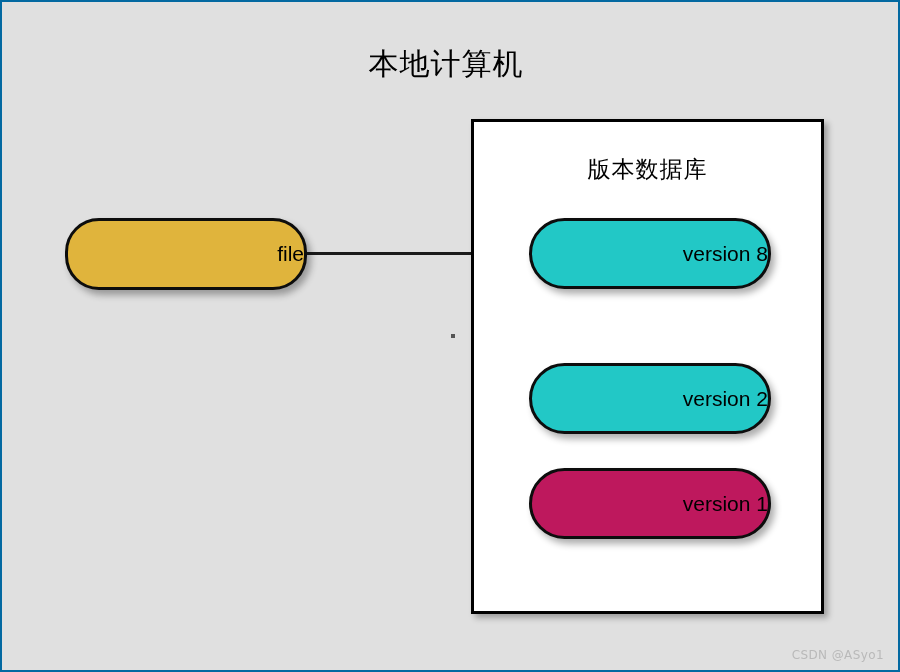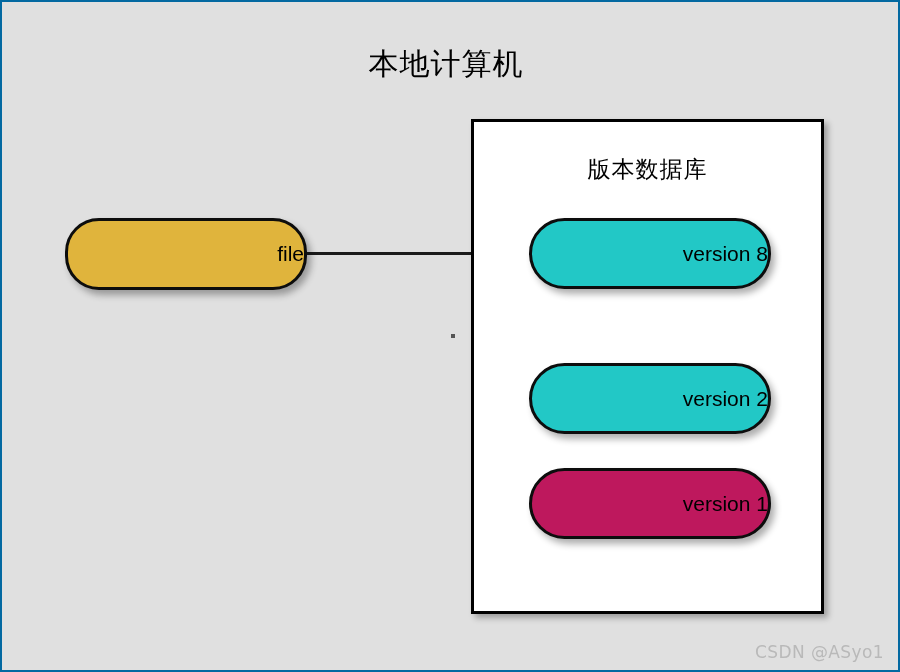--- a/index.html
+++ b/index.html
@@ -134,21 +134,21 @@
     width: 4px;
     height: 4px;
     background: #555555;
   }
 
   
   .watermark {
     position: absolute;
     right: 14px;
     bottom: 8px;
-    font-size: 17px;
+    font-size: 12px;
     color: #b9b9b9;
     letter-spacing: 0.4px;
     font-family: "DejaVu Sans", "Liberation Sans", sans-serif;
   }
 </style>
 </head>
 <body>
 
 <div id="canvas">
 

